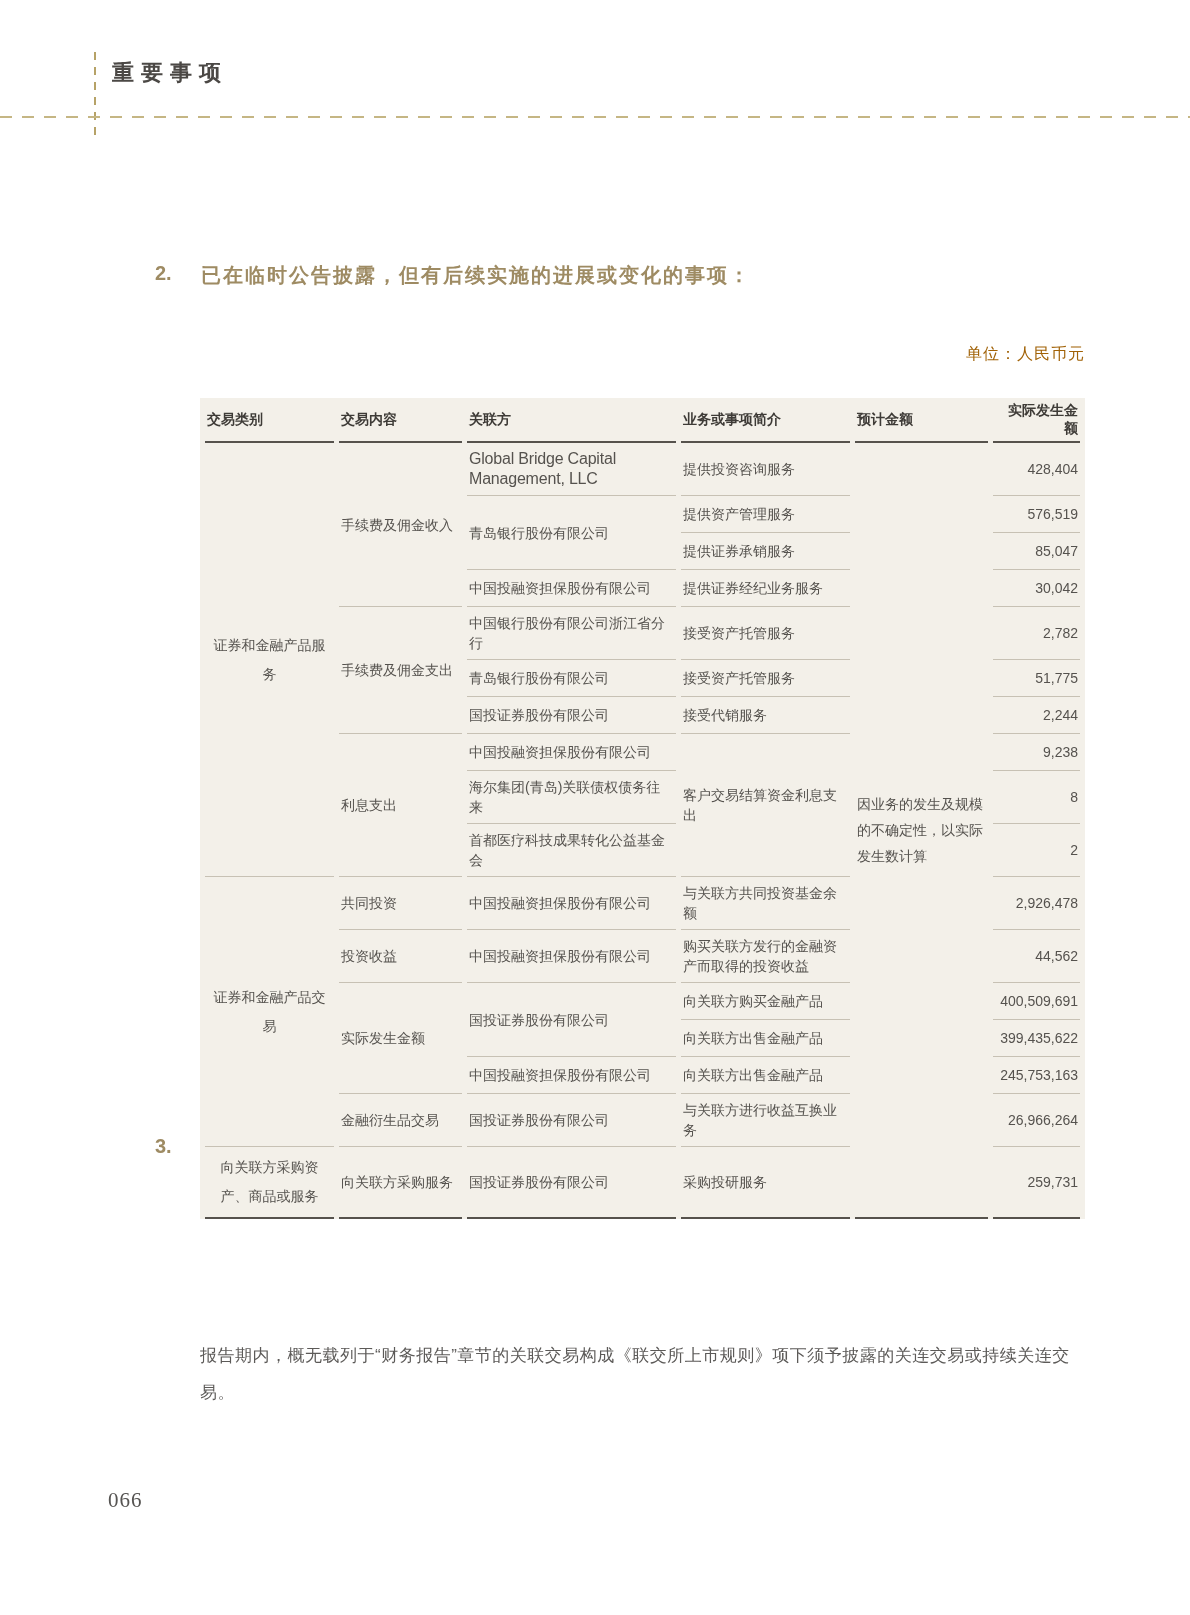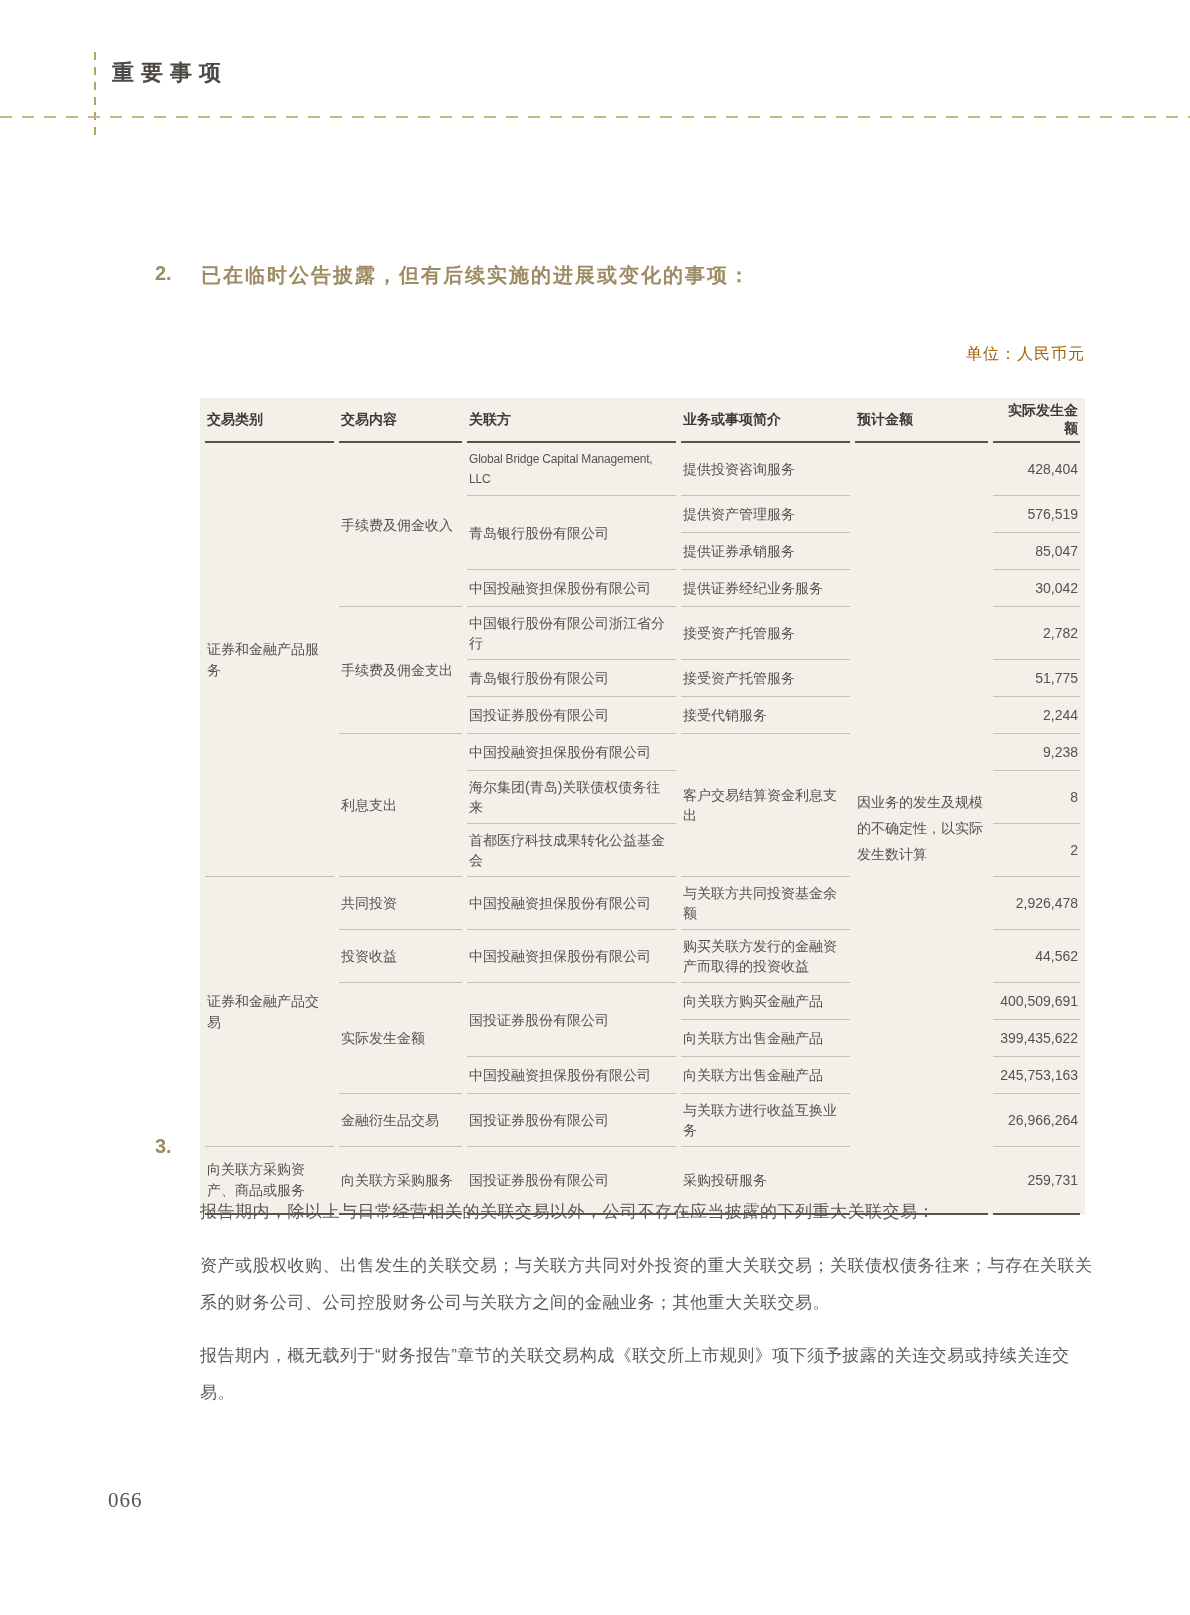--- a/index.html
+++ b/index.html
@@ -46,23 +46,23 @@
   table.rt th{
     font-size:14px;font-weight:bold;color:#3e3b37;text-align:left;
     height:43px;padding:0 2px;vertical-align:middle;
     border-bottom:2px solid #56524c;
   }
   table.rt th.num{text-align:right;}
   table.rt td{
     padding:6px 2px;vertical-align:middle;line-height:20px;
     border-bottom:1px solid #c7c1b4;
   }
-  table.rt td.cat{line-height:21px;}
+  table.rt td.cat{text-align:center;line-height:29px;}
   table.rt td.num{text-align:right;}
-  table.rt td.latin{font-size:12px;letter-spacing:-0.2px;margin-left:20px;}
+  table.rt td.latin{font-size:16px;letter-spacing:-0.2px;margin-left:20px;}
   table.rt td.note{line-height:26px;vertical-align:middle;}
   table.rt td.bdark{border-bottom:2px solid #56524c;}
   tr.h37{height:37px;} tr.h40{height:40px;} tr.h50{height:50px;margin-top:20px;} tr.h68{height:68px;}
 
   
   .body-par{
     position:absolute;left:200px;width:900px;
     font-size:17px;line-height:37px;color:#5c5a58;letter-spacing:0.5px;
   }
   .par1{top:1176px;}
@@ -206,19 +206,17 @@
           <td class="num bdark">259,731</td>
         </tr>
       </tbody>
     </table>
   </div>
 
   <div class="sec sec3">
     <span class="no">3.</span>
   </div>
 
-  <p class="body-par par1">报告期内，除以上与日常经营相关的关联交易以外，公司不存在应当披露的下列重大关联交易：</p>
-  <p class="body-par par2">资产或股权收购、出售发生的关联交易；与关联方共同对外投资的重大关联交易；关联债权债务往来；与存在关联关系的财务公司、公司控股财务公司与关联方之间的金融业务；其他重大关联交易。</p>
   <p class="body-par par3">报告期内，概无载列于“财务报告”章节的关联交易构成《联交所上市规则》项下须予披露的关连交易或持续关连交易。</p>
 
   <div class="page-number">066</div>
 
 </div>
 
 </body></html>

